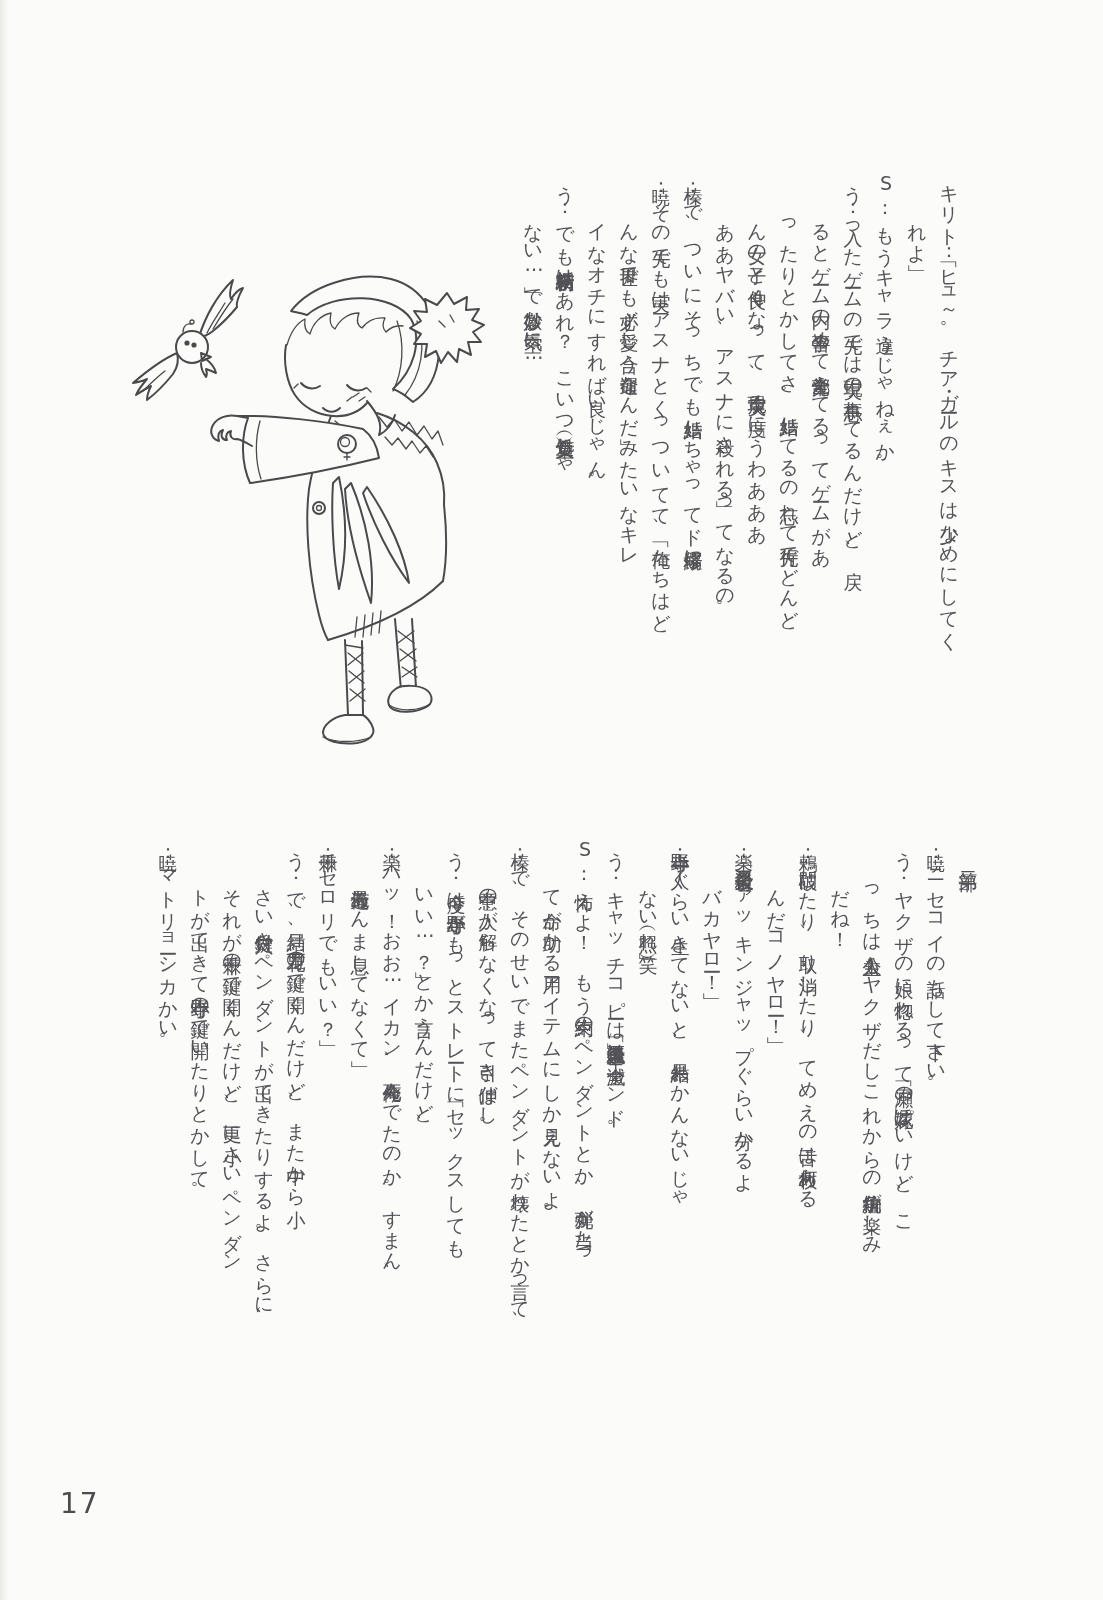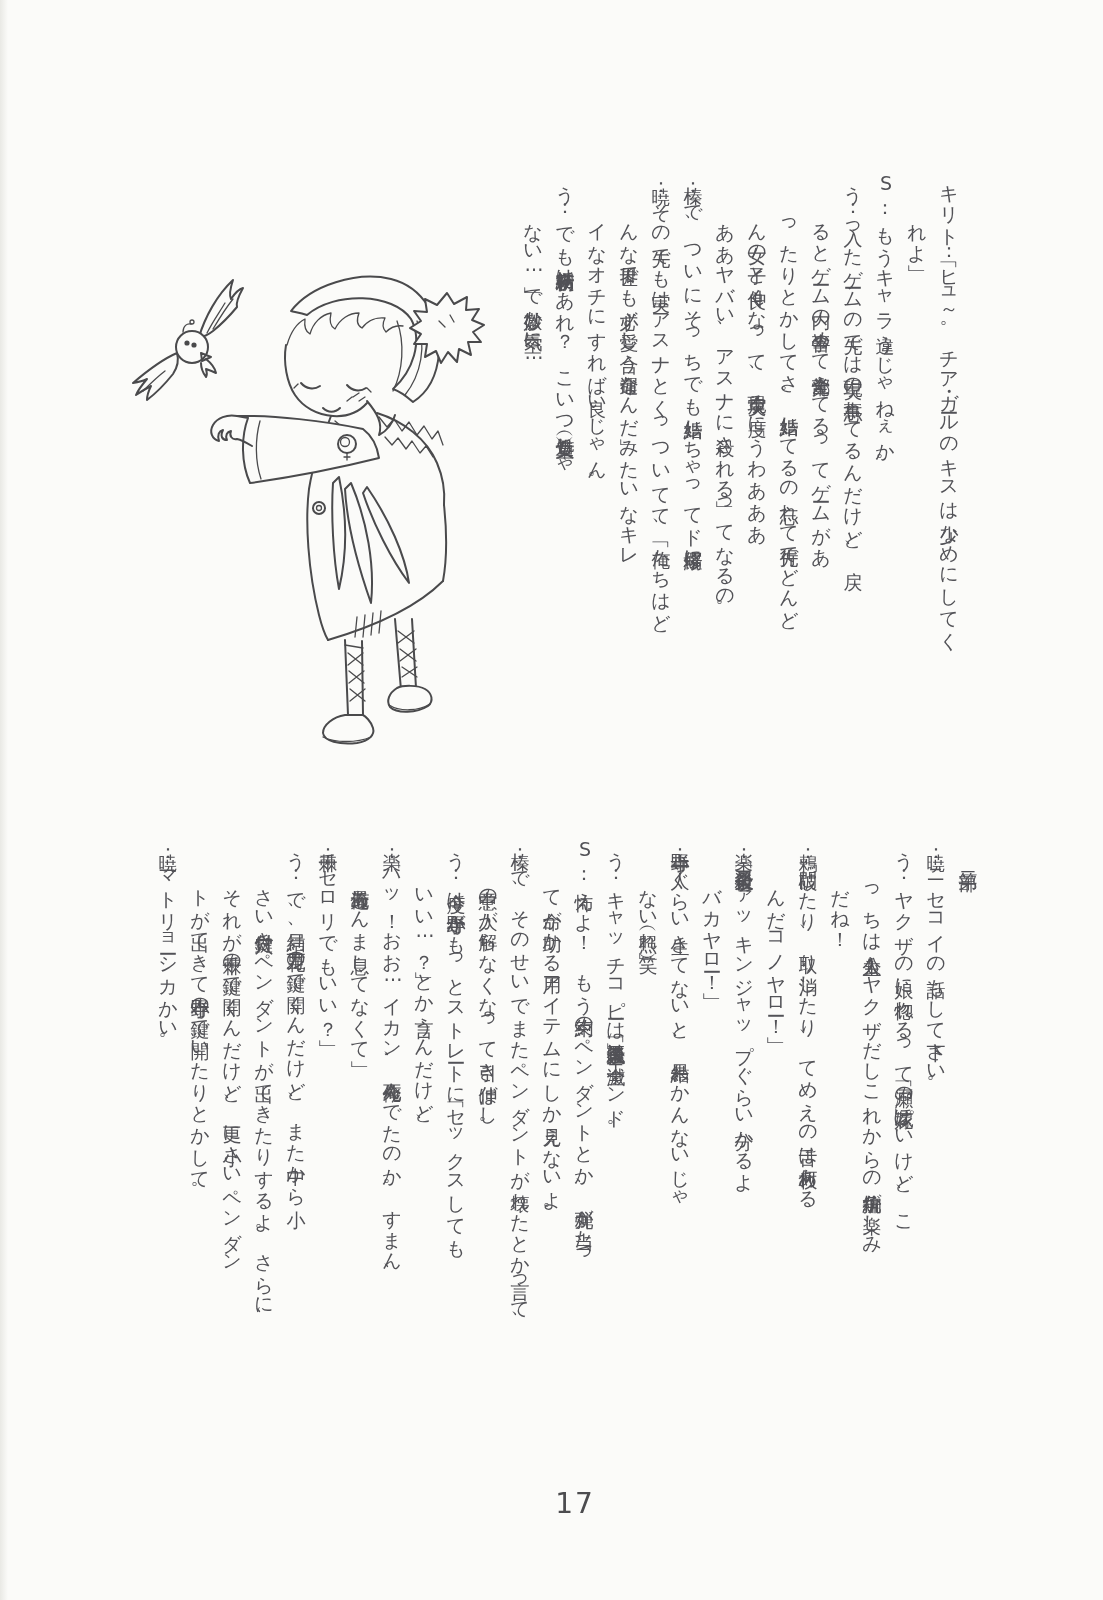--- a/index.html
+++ b/index.html
@@ -20,21 +20,20 @@
     text-orientation:upright;
     font-size:19px;
     line-height:32px;
     color:#525257;
   }
   .tline{white-space:pre;}
   #top-block{top:172px;right:137px;height:592px;width:460px;}
   #bottom-block{top:838px;right:118px;height:588px;width:880px;}
   .page-number{
     position:absolute;top:1487px;left:60px;width:1030px;
-    text-align:center;
     font-size:28px;color:#4c4c4f;letter-spacing:2px;
   }
   .illust{position:absolute;left:95px;top:225px;}
   .illust path,.illust circle,.illust polyline{
     stroke:#4a4a4c;stroke-width:2;fill:none;
     stroke-linecap:round;stroke-linejoin:round;
   }
   .illust .fillw{fill:#fbfbf9;}
   .illust .thin{stroke-width:1.3;}
 </style>

